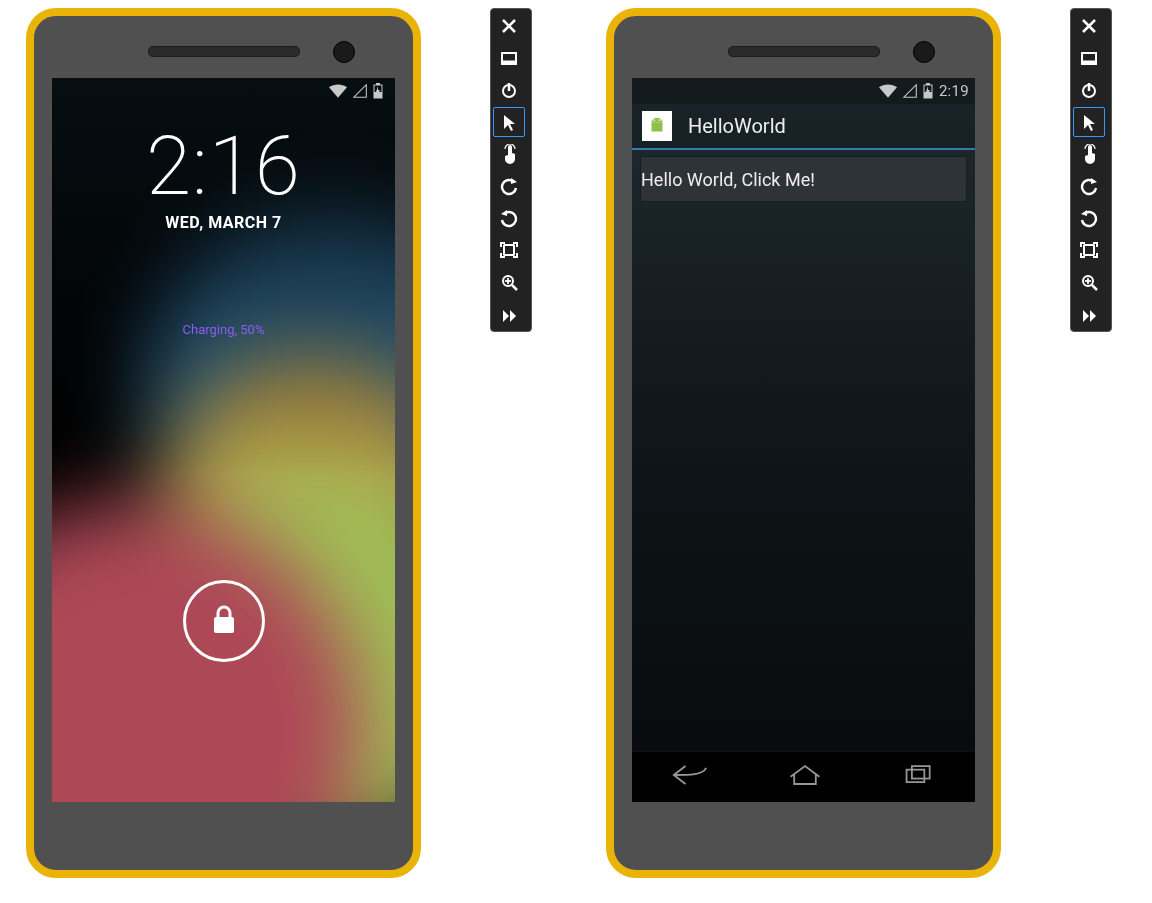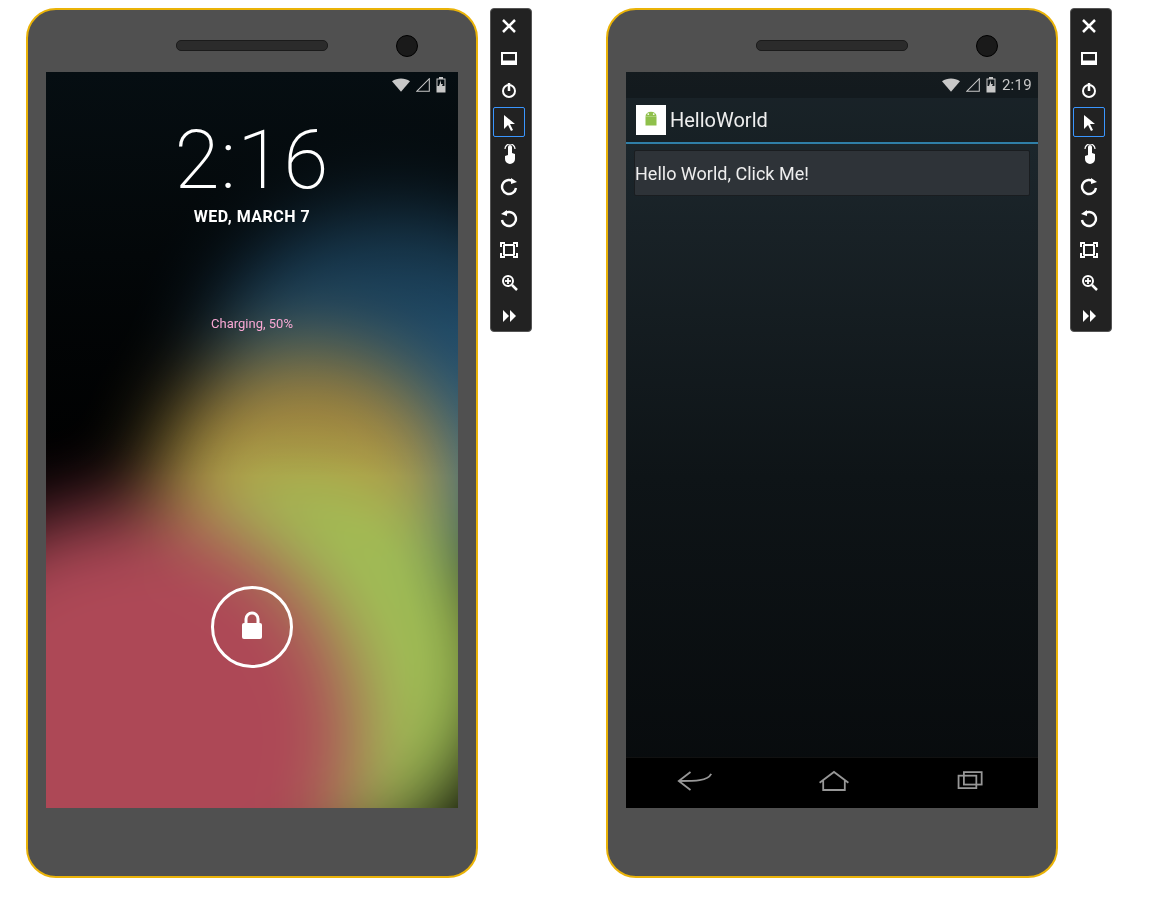--- a/index.html
+++ b/index.html
@@ -9,23 +9,23 @@
     --toolbar-bg:  #222;
     --toolbar-border: #000;
     --btn-hi:      #3a96ff;
   }
   html,body{margin:0;padding:0;background:#fff;font-family:"Roboto","Helvetica Neue",Arial,sans-serif;}
   body{width:1152px;height:903px;position:relative;overflow:hidden;}
 
   
   .phone{
     position:absolute;
-    width:452px;height:870px;
+    width:395px;height:870px;
     background:var(--phone-bezel);
-    border:2px solid #eab308;
+    border:8px solid #eab308;
     border-radius:30px;
     box-sizing:border-box;
   }
   .phone1{left:26px; top:8px;}
   .phone2{left:606px;top:8px;}
 
   .phone .earpiece{
     position:absolute;top:30px;left:50%;width:150px;height:9px;
     transform:translateX(-50%);
     background:#2b2b2b;border:1px solid #1b1b1b;border-radius:5px;
@@ -57,36 +57,36 @@
   .b1{width:460px;height:460px;left:-150px;bottom:-160px;background:#c05060;}
   .b2{width:400px;height:400px;left:50px;bottom:-60px;background:#b2d35f;}
   .b3{width:380px;height:380px;right:-130px;top:120px;background:#2f6e9a;}
   .b4{width:300px;height:300px;left:110px;top:270px;background:#caa54b;}
   .dark-overlay{position:absolute;inset:0;background:linear-gradient(to bottom,#060e12 0%,rgba(6,14,18,0.3) 35%,rgba(0,0,0,0) 55%);}
 
   
   .lock-content{position:absolute;inset:0;color:#fff;z-index:2;}
   .clock-time{font-size:82px;font-weight:200;text-align:center;margin-top:47px;line-height:1;letter-spacing:1px;}
   .clock-date{font-size:16px;font-weight:700;text-align:center;margin-top:6px;letter-spacing:.5px;}
-  .charging{font-size:13px;color:#f9a8d4;text-align:center;margin-top:90px;font-weight:400;}
+  .charging{font-size:13px;color:#8b5cf6;text-align:center;margin-top:90px;font-weight:400;}
   .lock-ring{
     position:absolute;bottom:140px;left:50%;transform:translateX(-50%);
     width:76px;height:76px;border:3px solid #fff;border-radius:50%;
     display:flex;align-items:center;justify-content:center;
   }
 
   
   .app-screen{
     position:absolute;inset:0;
     background:linear-gradient(to bottom,#1f2a30 0%,#0e1417 55%,#070a0c 100%);
     color:#e8e8e8;
   }
   .app-bar{
     position:absolute;top:26px;left:0;right:0;height:44px;
-    display:flex;align-items:center;gap:4px;padding:0 10px;
+    display:flex;align-items:center;gap:16px;padding:0 10px;
     border-bottom:2px solid #2f7fa8;
     background:rgba(0,0,0,0.15);
   }
   .app-icon-tile{
     width:30px;height:30px;background:#fff;display:flex;align-items:center;justify-content:center;
   }
   .app-title{font-size:20px;color:#eee;}
   .big-button{
     position:absolute;top:78px;left:8px;right:8px;height:44px;
     background:#2e3338;border:1px solid #1a1d20;border-radius:2px;

